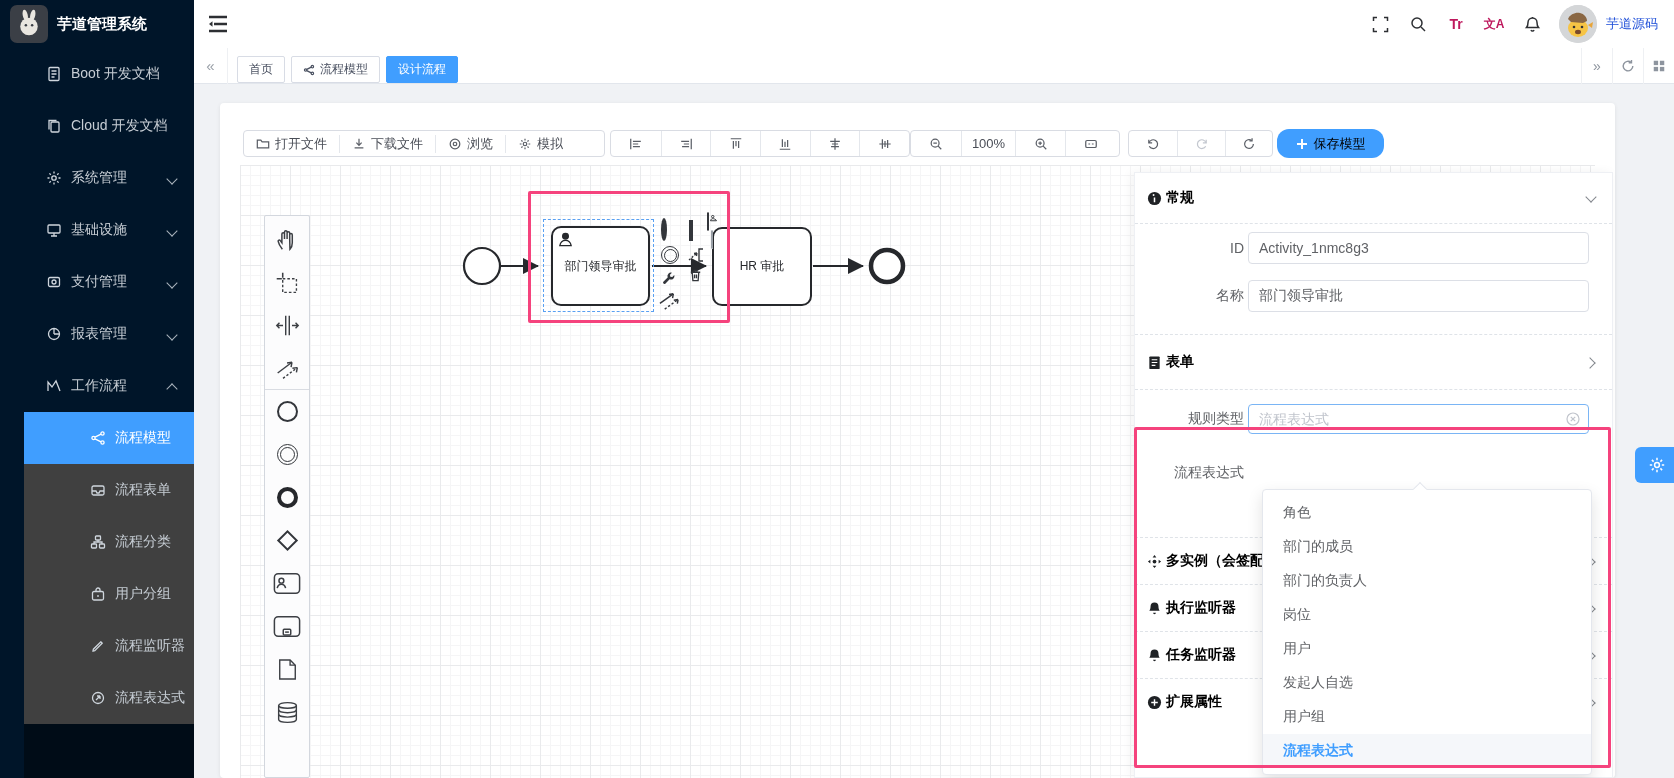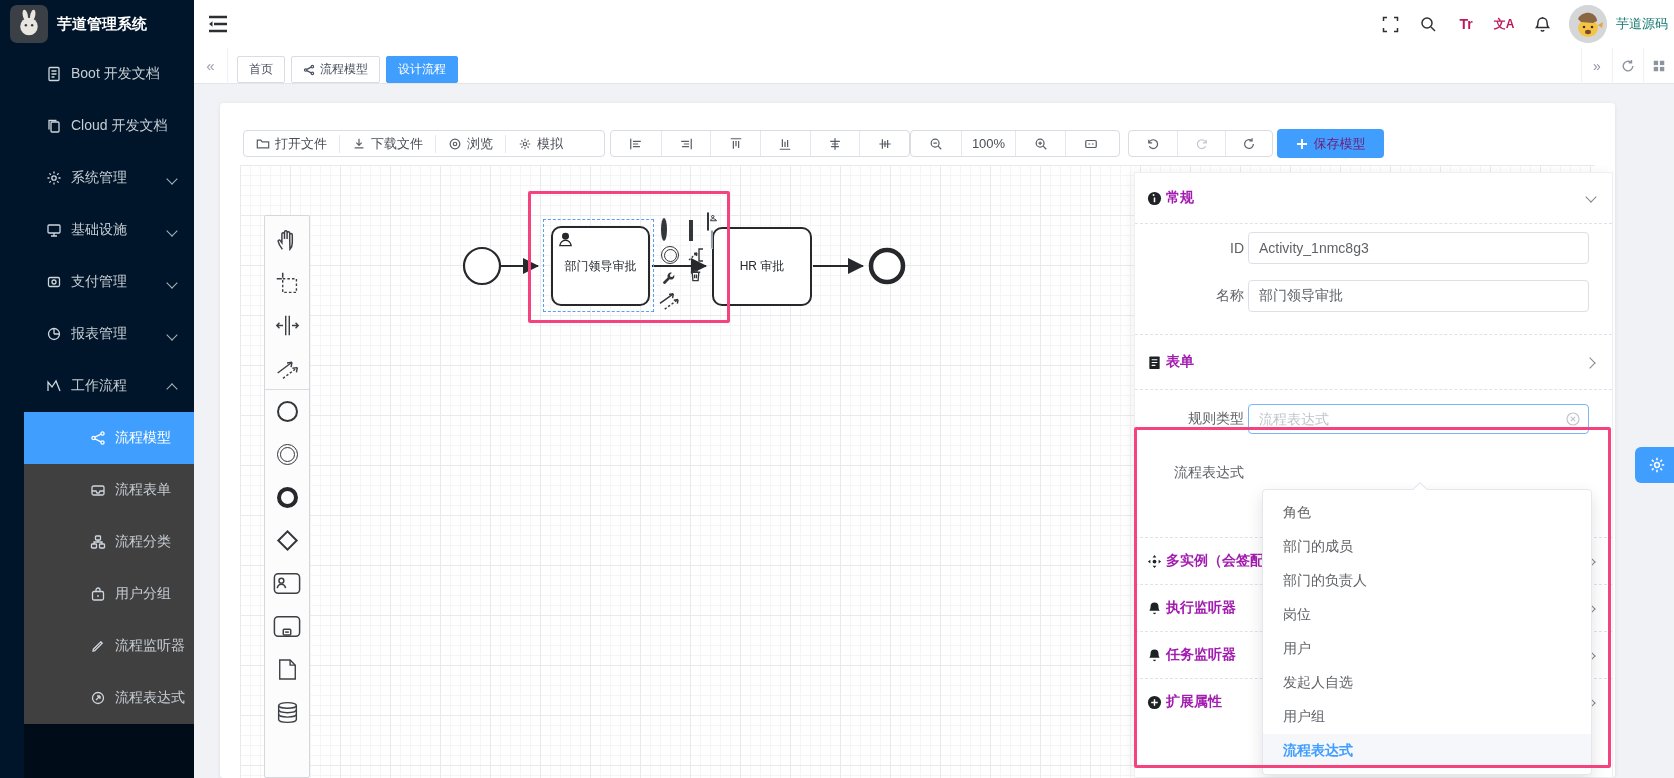--- a/index.html
+++ b/index.html
@@ -31,21 +31,21 @@
 
   
   .header { position:absolute; left:194px; top:0; width:1480px; height:48px; background:#fff; z-index:5; }
   .hamburger { position:absolute; left:14px; top:15px; width:20px; height:18px; cursor:pointer; }
   .hd-icons { position:absolute; right:0; top:0; height:48px; display:flex; align-items:center; }
   .hd-ic { width:38px; height:48px; display:flex; align-items:center; justify-content:center;
            color:#be185d; cursor:pointer; font-size:14px; font-weight:bold;text-align:right; }
   .hd-ic svg { width:17px; height:17px; stroke:#2d2f33; fill:none; stroke-width:1.5; }
   .avatar { width:38px; height:38px; border-radius:50%; background:#d4d6d8; margin-left:8px;
             overflow:hidden; position:relative; cursor:pointer; flex:0 0 auto; }
-  .user-name { font-size:13px; color:#0f766e; margin:0 6px 0 9px; cursor:pointer; white-space:nowrap; }
+  .user-name { font-size:13px; color:#1d4ed8; margin:0 16px 0 9px; cursor:pointer; white-space:nowrap; }
 
   
   .tabbar { position:absolute; left:194px; top:48px; width:1480px; height:36px; background:#fff;
             border-bottom:1px solid #e2e6ec; z-index:5; display:flex; align-items:center; }
   .tab-arrow { width:34px; height:36px; display:flex; align-items:center; justify-content:center;
                color:#9aa0a8; font-size:15px; cursor:pointer; }
   .tab-arrow.left { border-right:1px solid #eef0f3; }
   .tabs-wrap { display:flex; align-items:center; gap:6px; padding-left:9px; flex:1; }
   .tag { height:27px; display:flex; align-items:center; gap:5px; padding:0 11px; border:1px solid #d8dce5;
          background:#fff; font-size:12px; color:#495060; cursor:pointer; border-radius:2px;margin-top:8px; }
@@ -70,21 +70,21 @@
   
   .tb-group { position:absolute; top:130px; height:27px; display:flex; align-items:stretch;
               border:1px solid #d9dce3; border-radius:4px; background:#fff; z-index:4; }
   .tb-btn { display:flex; align-items:center; justify-content:center; gap:5px; padding:0 12px;
             font-size:13px; color:#4a4e57; cursor:pointer; border-left:1px solid #e4e7ec; }
   .tb-btn:first-child { border-left:none; }
   .tb-btn svg { width:14px; height:14px; stroke:#5a5e66; fill:none; stroke-width:1.4; }
   .tb-btn.iconly { width:50px; padding:0; }
   .tb-btn.dim svg { stroke:#c3c7cf; }
   .save-btn { position:absolute; left:1277px; top:129px; width:107px; height:29px; background:#409eff;
-              color:#701a75; font-size:13px; border:none; border-radius:4px; display:flex; align-items:center;
+              color:#000000; font-size:13px; border:none; border-radius:12px; display:flex; align-items:center;
               justify-content:center; gap:6px; cursor:pointer; z-index:4; }
   .save-btn svg { width:12px; height:12px; stroke:#fff; stroke-width:2; }
 
   
   .palette { position:absolute; left:264px; top:215px; width:46px; height:563px; background:#fcfcfd;
              border:1px solid #d3d7de; border-radius:2px; z-index:3; display:flex; flex-direction:column;
              align-items:center; padding-top:2px; }
   .pal-item { width:44px; height:43px; display:flex; align-items:center; justify-content:center; cursor:pointer; }
   .pal-item svg { stroke:#3c3f44; fill:none; stroke-width:1.6; }
   .shape-circle { width:21px; height:21px; border:2px solid #33363b; border-radius:50%; }
@@ -112,21 +112,21 @@
   .mini-task svg { position:absolute; left:1px; top:1px; width:9px; height:9px; stroke:#33363b; fill:none; stroke-width:1.3; }
 
   
   .pink-box { position:absolute; border:3px solid #f5437d; border-radius:2px; z-index:40; pointer-events:none; }
 
   
   .panel { position:absolute; left:1134px; top:172px; width:479px; height:606px; background:#fff;
            border:1px solid #eef0f4; box-shadow:-3px 0 10px rgba(0,0,0,.05); z-index:5; overflow:hidden; }
   .p-row { display:flex; align-items:center; padding:0 15px 0 12px; }
   .p-head { gap:4px; cursor:pointer; }
-  .p-head .p-title { font-size:14px; font-weight:bold; color:#a21caf; }
+  .p-head .p-title { font-size:14px; font-weight:bold; color:#000000; }
   .p-head svg.sec-ic { width:15px; height:15px; fill:#1f2225; flex:0 0 auto; }
   .p-chev { margin-left:auto; width:12px; height:12px; position:relative; }
   .p-chev::before { content:""; position:absolute; width:7px; height:7px;
                     border-right:1.6px solid #83878d; border-bottom:1.6px solid #83878d; left:2px; top:1px; }
   .p-chev.down::before { transform:rotate(45deg); }
   .p-chev.right::before { transform:rotate(-45deg); top:2.5px; left:1px; }
   .dashed-b { border-bottom:1px dashed #dfe3e8; }
   .f-row { display:flex; align-items:center; padding-right:23px; }
   .f-label { width:113px; text-align:right; font-size:14px; color:#606266; padding-right:4px; flex:0 0 auto; }
   .f-input { flex:1; height:32px; border:1px solid #dcdfe6; border-radius:4px; padding:0 10px;

